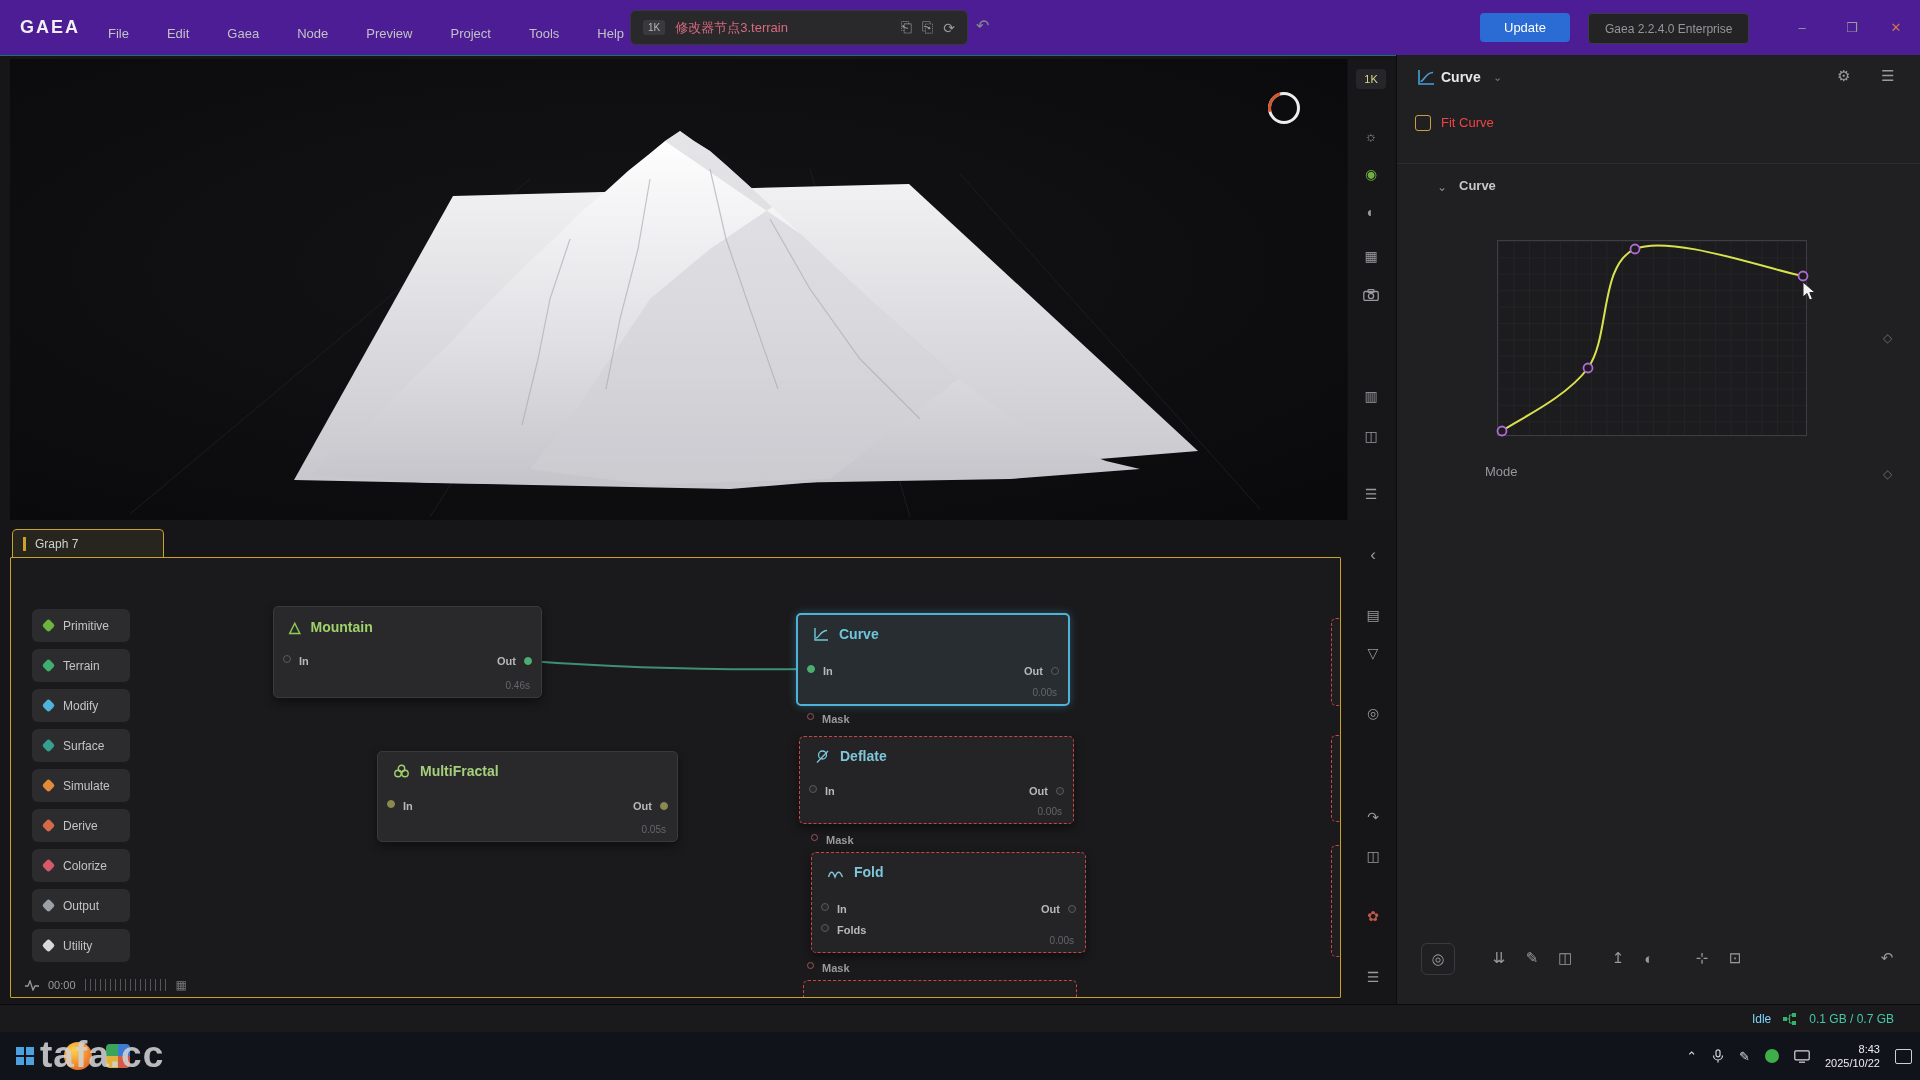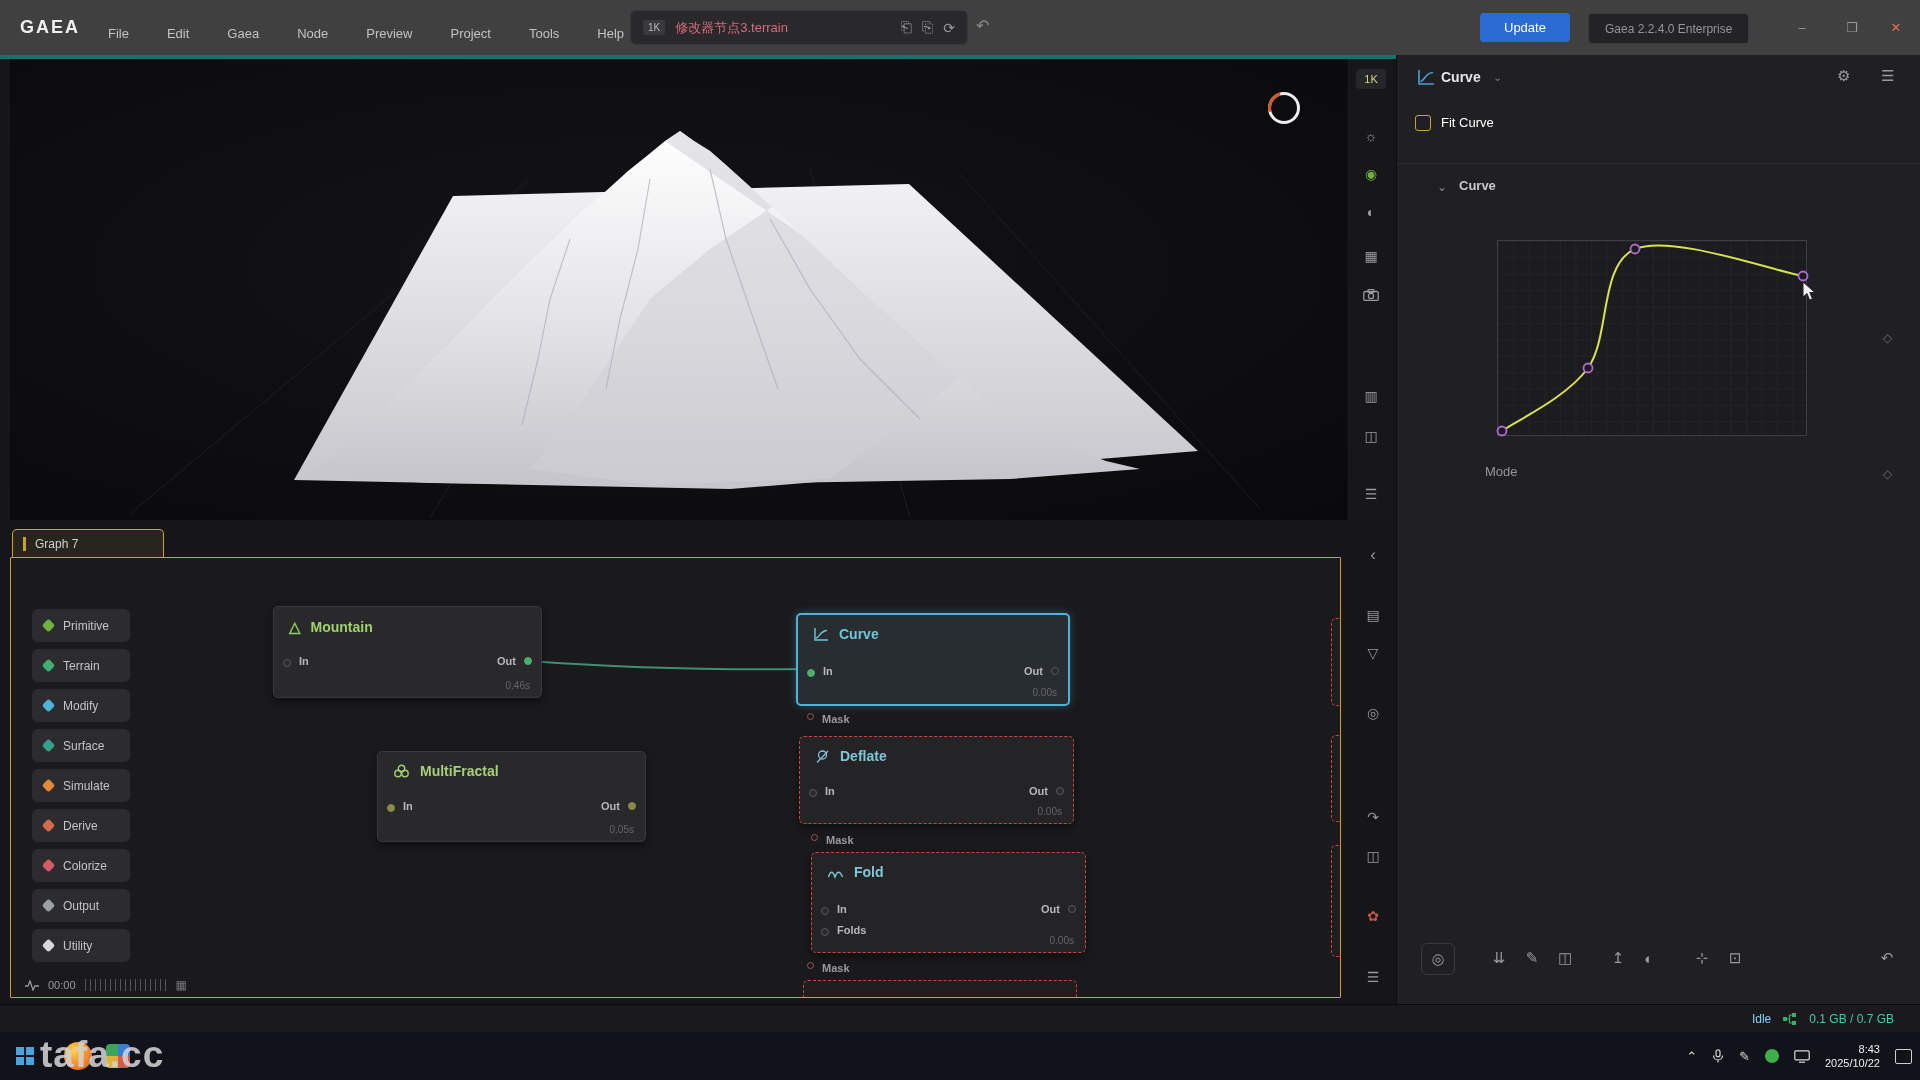--- a/index.html
+++ b/index.html
@@ -1,20 +1,20 @@
 <!DOCTYPE html>
 <html><head>
 <meta charset="utf-8">
 <style>
   html,body{margin:0;padding:0;}
   body{width:1920px;height:1080px;background:#161618;font-family:"Liberation Sans",sans-serif;
        overflow:hidden;position:relative;color:#c8c8c8;-webkit-font-smoothing:antialiased;}
 
   
-  .topbar{position:absolute;left:0;top:0;width:1920px;height:55px;background:#404040;border-bottom:4px solid #0f766e;}
+  .topbar{position:absolute;left:0;top:0;width:1920px;height:55px;background:#4c1d95;border-bottom:1px solid #0f766e;}
   .logo{position:absolute;left:20px;top:0;height:55px;display:flex;align-items:center;font-weight:bold;
         font-size:18px;letter-spacing:2px;color:#f0f0f0;}
   .menus{position:absolute;left:108px;top:0;height:55px;display:flex;align-items:center;gap:38px;font-size:13px;color:#c2c2c4;margin-top:6px;}
   .menus span{cursor:default;}
   .doc-tab{position:absolute;left:630px;top:10px;width:338px;height:35px;background:#29292c;border:1px solid #38383c;
            border-radius:6px;display:flex;align-items:center;gap:10px;padding:0 12px;box-sizing:border-box;}
   .res-badge{background:#3a3a3e;color:#b8b8ba;font-size:10px;padding:2px 5px;border-radius:3px;}
   .doc-title{color:#d86a7e;font-size:13px;flex:1;white-space:nowrap;overflow:hidden;}
   .tab-ic{color:#9a9a9e;font-size:14px;}
   .undo-top{position:absolute;left:976px;top:16px;color:#8a8a8e;font-size:16px;}
@@ -46,21 +46,21 @@
          box-sizing:border-box;overflow:hidden;border-radius:1px;}
   .cat{position:absolute;left:21px;width:98px;height:33px;background:#2c2c2f;border-radius:6px;display:flex;
        align-items:center;gap:9px;padding-left:11px;box-sizing:border-box;font-size:12px;color:#c4c4c6;}
   .cat-ic{width:11px;height:11px;border-radius:3px;transform:rotate(45deg) scale(.88);flex:0 0 auto;}
   .node{position:absolute;background:#29292c;border:1px solid #3a3a3e;border-radius:5px;
         box-shadow:0 4px 10px rgba(0,0,0,.45);box-sizing:border-box;}
   .node.sel{border:2px solid #4fb2d8;background:#272d31;box-shadow:0 0 8px rgba(79,178,216,.35);}
   .node.masked{border:1.5px dashed #cc4444;background:#242427;}
   .node-head{display:flex;align-items:center;gap:10px;padding:11px 0 0 15px;font-size:14px;font-weight:bold;}
   .prow{position:absolute;left:0;right:0;height:16px;}
-  .port-l{position:absolute;left:9px;top:0;display:flex;align-items:flex-end;gap:8px;font-size:11px;font-weight:bold;color:#b8b8ba;}
+  .port-l{position:absolute;left:9px;top:0;display:flex;align-items:flex-start;gap:8px;font-size:11px;font-weight:bold;color:#b8b8ba;}
   .port-r{position:absolute;right:9px;top:0;display:flex;align-items:center;gap:8px;font-size:11px;font-weight:bold;color:#b8b8ba;}
   .dot{width:8px;height:8px;border-radius:50%;border:1.5px solid #5a5a5e;background:#2a2a2c;box-sizing:border-box;flex:0 0 auto;}
   .dot.g{background:#4cae6e;border-color:#4cae6e;}
   .dot.y{background:#8a8a4e;border-color:#8a8a4e;}
   .ntime{position:absolute;right:11px;bottom:6px;font-size:10px;color:#66666a;}
   .mask{position:absolute;display:flex;align-items:flex-start;gap:8px;font-size:11px;color:#9a9a9c;font-weight:bold;}
   .mask i{width:7px;height:7px;border-radius:50%;border:1.5px solid #9a5555;background:transparent;display:block;box-sizing:border-box;}
   .frag{position:absolute;border:1.5px dashed #cc4444;border-radius:5px;background:rgba(40,36,36,.4);}
   .timeline{position:absolute;left:14px;top:420px;display:flex;align-items:center;gap:9px;color:#9a9a9c;font-size:11px;}
   .tl-bars{width:82px;height:12px;background:repeating-linear-gradient(90deg,#56565a 0 1.5px,transparent 1.5px 5px);}
@@ -69,21 +69,21 @@
   .midstrip{position:absolute;left:1353px;top:529px;width:40px;height:471px;}
   .sic{position:absolute;left:0;width:40px;text-align:center;color:#9a9a9e;font-size:14px;}
 
   
   .rpanel{position:absolute;left:1396px;top:55px;width:524px;height:949px;background:#202023;border-left:1px solid #0c0c0e;}
   .rp-title{position:absolute;left:44px;top:14px;font-size:14px;color:#e6e6e8;font-weight:bold;}
   .rp-chev{position:absolute;left:96px;top:16px;color:#7a7a7e;font-size:11px;}
   .rp-ic{position:absolute;top:12px;color:#9a9a9e;font-size:15px;}
   .checkbox{position:absolute;left:18px;top:60px;width:16px;height:16px;border:1.5px solid #caa03a;border-radius:3px;
             background:transparent;box-sizing:border-box;}
-  .fit-label{position:absolute;left:44px;top:60px;font-size:13px;color:#ffffff;}
+  .fit-label{position:absolute;left:44px;top:60px;font-size:13px;color:#ef4444;}
   .divider{position:absolute;left:0;top:108px;width:524px;height:1px;background:#2c2c30;}
   .sec-chev{position:absolute;left:40px;top:125px;color:#8a8a8e;font-size:12px;}
   .sec-label{position:absolute;left:62px;top:123px;font-size:13px;color:#c8c8ca;font-weight:bold;}
   .ceditor{position:absolute;left:100px;top:185px;width:310px;height:196px;background:#1c1c1f;border:1px solid #3e3e42;
            background-image:linear-gradient(to right,#232327 1px,transparent 1px),
                             linear-gradient(to bottom,#232327 1px,transparent 1px);
            background-size:15.5px 16.4px;box-sizing:border-box;}
   .cpath{stroke:#d9e24d;stroke-width:2;fill:none;}
   .cpoint{fill:#1c1c1f;stroke:#b06ad4;stroke-width:1.8;}
   .pin{position:absolute;left:486px;color:#6a6a6e;font-size:12px;}
@@ -267,21 +267,21 @@
             <b>In</b>
           </span>
         <span class="port-r">
             <b>Out</b>
             <i class="dot g"></i>
           </span>
       </div>
       <div class="ntime">0.46s</div>
     </div>
 
-    <div class="node" style="left:366px;top:193px;width:269px;height:91px;">
+    <div class="node" style="left:366px;top:193px;width:301px;height:91px;">
       <div class="node-head">
         <svg width="17" height="14" viewBox="0 0 17 14">
             <g fill="none" stroke="#9fd06a" stroke-width="1.4">
               <circle cx="8.5" cy="4.5" r="3.2"></circle>
               <circle cx="5" cy="9.5" r="3.2"></circle>
               <circle cx="12" cy="9.5" r="3.2"></circle>
             </g>
           </svg>
         <span style="color:#a5cf7b;">MultiFractal</span>
         </div>

